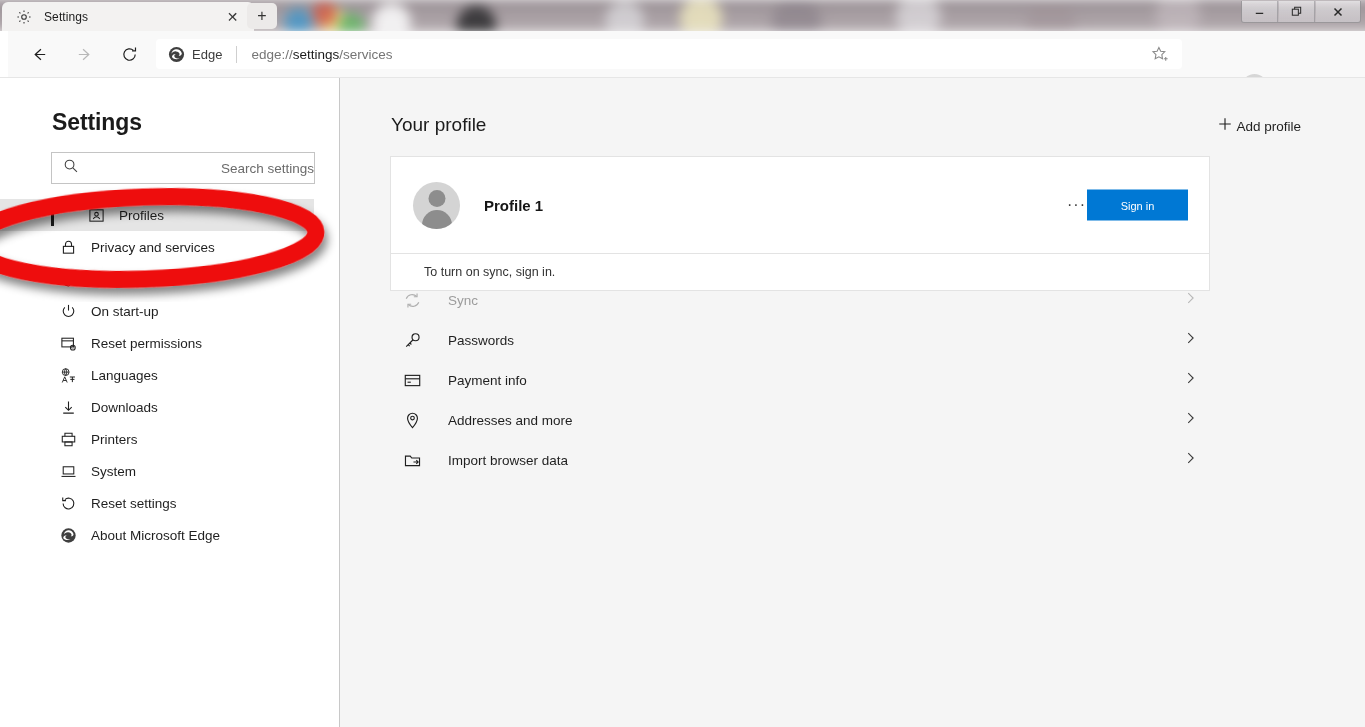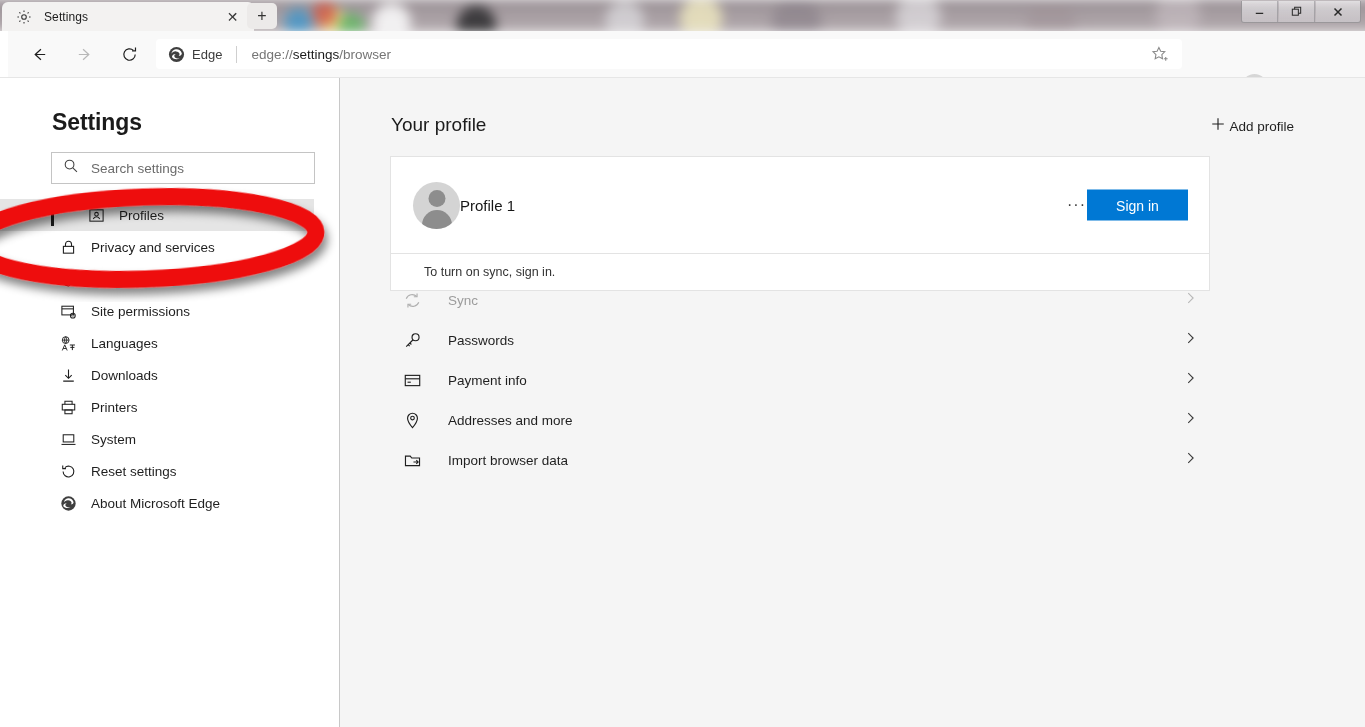--- a/index.html
+++ b/index.html
@@ -114,21 +114,21 @@
     background: #ffffff;
   }
   .side-divider { position: absolute; left: 339px; top: 78px; width: 1px; height: 649px; background: #c8c8c8; }
   .s-title {
     position: absolute; left: 52px; top: 31px;
     font-size: 23px; font-weight: bold; color: #1b1b1b; letter-spacing: -.1px;
   }
   .search-box {
     position: absolute; left: 51px; top: 74px; width: 264px; height: 32px;
     border: 1px solid #c4c4c4; background: #fff;
-    display: flex; align-items: center;
+    display: flex; align-items: center; justify-content: space-between;
   }
   .search-box .mag { margin-left: 11px; flex: none; }
   .search-ph { margin-left: 12px; font-size: 13.5px; color: #6b6b6b; }
 
   .navlist { position: absolute; left: 0; top: 121px; width: 314px; }
   .navitem {
     position: relative; height: 32px; display: flex; align-items: center;
   }
   .navitem .ico {
     width: 18px; height: 18px; margin-left: 59px; flex: none;
@@ -148,21 +148,21 @@
   
   .content {
     position: absolute; left: 340px; top: 78px; width: 1025px; height: 649px;
     background: #f5f5f5;
   }
   .c-title {
     position: absolute; left: 51px; top: 36px;
     font-size: 19px; color: #1b1b1b;
   }
   .add-profile {
-    position: absolute; right: 71px; top: 37px;
+    position: absolute; right: 64px; top: 37px;
     display: flex; align-items: center; gap: 2px;
   }
   .add-profile .lbl { font-size: 13.5px; color: #1f1f1f; }
 
   .card {
     position: absolute; left: 50px; top: 78px; width: 820px;
     background: #ffffff; border: 1px solid #e3e3e3;
   }
   .card-main { height: 96px; position: relative; display: flex; align-items: center; }
   .avatar {
@@ -170,29 +170,29 @@
     background: #d4d4d4; position: relative; overflow: hidden;
   }
   .avatar .head {
     position: absolute; left: 50%; top: 8px; transform: translateX(-50%);
     width: 17px; height: 17px; border-radius: 50%; background: #8d8d8d;
   }
   .avatar .body {
     position: absolute; left: 50%; top: 28px; transform: translateX(-50%);
     width: 30px; height: 26px; border-radius: 15px 15px 0 0; background: #8d8d8d;
   }
-  .pname { font-size: 15px; font-weight: normal; color: #161616; }
+  .pname { margin-left: 24px; font-size: 15px; font-weight: bold; color: #161616; }
   .ellipsis-btn {
     position: absolute; right: 123px; top: 50%; transform: translateY(-50%);
     font-size: 16px; color: #3c3c3c; letter-spacing: 1px; line-height: 1;
   }
   .signin {
     position: absolute; right: 21px; top: 50%; transform: translateY(-50%);
     width: 101px; height: 31px; background: #0078d4; color: #fff;
-    font-size: 14px; display: flex; align-items: center; justify-content: center;
+    font-size: 11px; display: flex; align-items: center; justify-content: center;
     border: none; font-family: inherit; cursor: default;
   }
   .card-foot {
     border-top: 1px solid #e3e3e3; height: 37px;
     display: flex; align-items: center;
   }
   .card-foot .t { margin-left: 33px; font-size: 12.5px; color: #323232; }
 
   .rows { position: absolute; left: 50px; top: 202px; width: 820px; }
   .row {
@@ -267,21 +267,21 @@
     <div class="omnibox">
       <span class="edge-badge">
         <svg viewBox="0 0 18 18" width="17" height="17">
           <circle cx="9" cy="9" r="8" fill="#3f3f3f"></circle>
           <path d="M4.2 11.6c1.6 2.6 5.6 3.1 8.4 1.4-2.2.6-4.6.2-5.6-1.3-.8-1.2-.2-2.6 1.4-3.1-2.3-.2-4 1.2-4.2 3z" fill="#fff"></path>
           <path d="M14.6 7.6C13.8 4.6 10.9 3 8.3 3.4 5.6 3.8 3.8 5.9 3.6 8.3c.9-1.8 2.9-2.9 5-2.6 2 .3 3.3 1.3 3.6 2.6.2.9-.2 1.6-.9 2 1.8.2 3.5-.9 3.3-2.7z" fill="#fff"></path>
         </svg>
         <span class="txt">Edge</span>
       </span>
       <span class="omni-sep"></span>
-      <span class="url"><span>edge://</span><b>settings</b><span>/browser</span></span>
+      <span class="url"><span>edge://</span><b>settings</b><span>/services</span></span>
       <span class="star-fav">
         <svg viewBox="0 0 20 20" width="19" height="19" fill="none" stroke="#8a8a8a" stroke-width="1.15">
           <path d="M8.3 2.6l1.9 3.9 4.3.6-3.1 3 .7 4.3-3.8-2-3.9 2 .8-4.3-3.1-3 4.3-.6z"></path>
           <path d="M15.5 12.5v4M13.5 14.5h4"></path>
         </svg>
       </span>
     </div>
 
     <div class="tb-icon" style="left:1180px">
       <svg viewBox="0 0 20 20" width="19" height="19" fill="none" stroke="#2f2f2f" stroke-width="1.2">
@@ -356,32 +356,41 @@
             <path d="M9 2.2A6.8 6.8 0 1 0 9 15.8c1 0 1.5-.6 1.5-1.3 0-.8-.7-1.2-.7-1.9 0-.6.5-1.1 1.2-1.1h1.3A4.2 4.2 0 0 0 16 7.2C15.6 4.3 12.5 2.2 9 2.2z"></path>
             <circle cx="6.1" cy="6.2" r=".9" fill="#1f1f1f" stroke="none"></circle>
             <circle cx="9.3" cy="5" r=".9" fill="#1f1f1f" stroke="none"></circle>
             <circle cx="12.3" cy="6.6" r=".9" fill="#1f1f1f" stroke="none"></circle>
             <circle cx="5.4" cy="9.8" r=".9" fill="#1f1f1f" stroke="none"></circle>
           </svg>
         </span>
         <span class="lbl">Appearance</span>
       </div>
 
+      <div class="navitem">
+        <span class="ico">
+          <svg viewBox="0 0 18 18" width="17" height="17" fill="none" stroke="#1f1f1f" stroke-width="1.15">
+            <path d="M5.1 4.6a5.6 5.6 0 1 0 7.8 0"></path>
+              <path d="M9 2v6"></path>
+          </svg>
+        </span>
+        <span class="lbl">On start-up</span>
+      </div>
 
 
       <div class="navitem">
         <span class="ico">
           <svg viewBox="0 0 18 18" width="17" height="17" fill="none" stroke="#1f1f1f" stroke-width="1.1">
             <rect x="2" y="3.4" width="12.2" height="9.2"></rect>
               <path d="M2 6.2h12.2"></path>
             <circle cx="13.6" cy="13.4" r="2.5"></circle>
               <path d="M13.6 11.9v.7M13.6 14.2v.7M12.1 13.4h.7M14.4 13.4h.7"></path>
           </svg>
         </span>
-        <span class="lbl">Site permissions</span>
+        <span class="lbl">Reset permissions</span>
       </div>
 
       <div class="navitem">
         <span class="ico">
           <svg viewBox="0 0 18 18" width="17" height="17" fill="none" stroke="#1f1f1f" stroke-width=".95">
             <circle cx="6" cy="5.4" r="3.6"></circle>
               <path d="M2.4 5.4h7.2M6 1.8c1.6 1.8 1.6 5.4 0 7.2M6 1.8c-1.6 1.8-1.6 5.4 0 7.2"></path>
             <path d="M2.4 16.4l2.6-6 2.6 6M3.4 14.3h3.2"></path>
             <path d="M10.4 10.6h5.4M13.1 10.6v5.4M10.9 13.1h4.4" stroke-width="1.05"></path>
           </svg>

